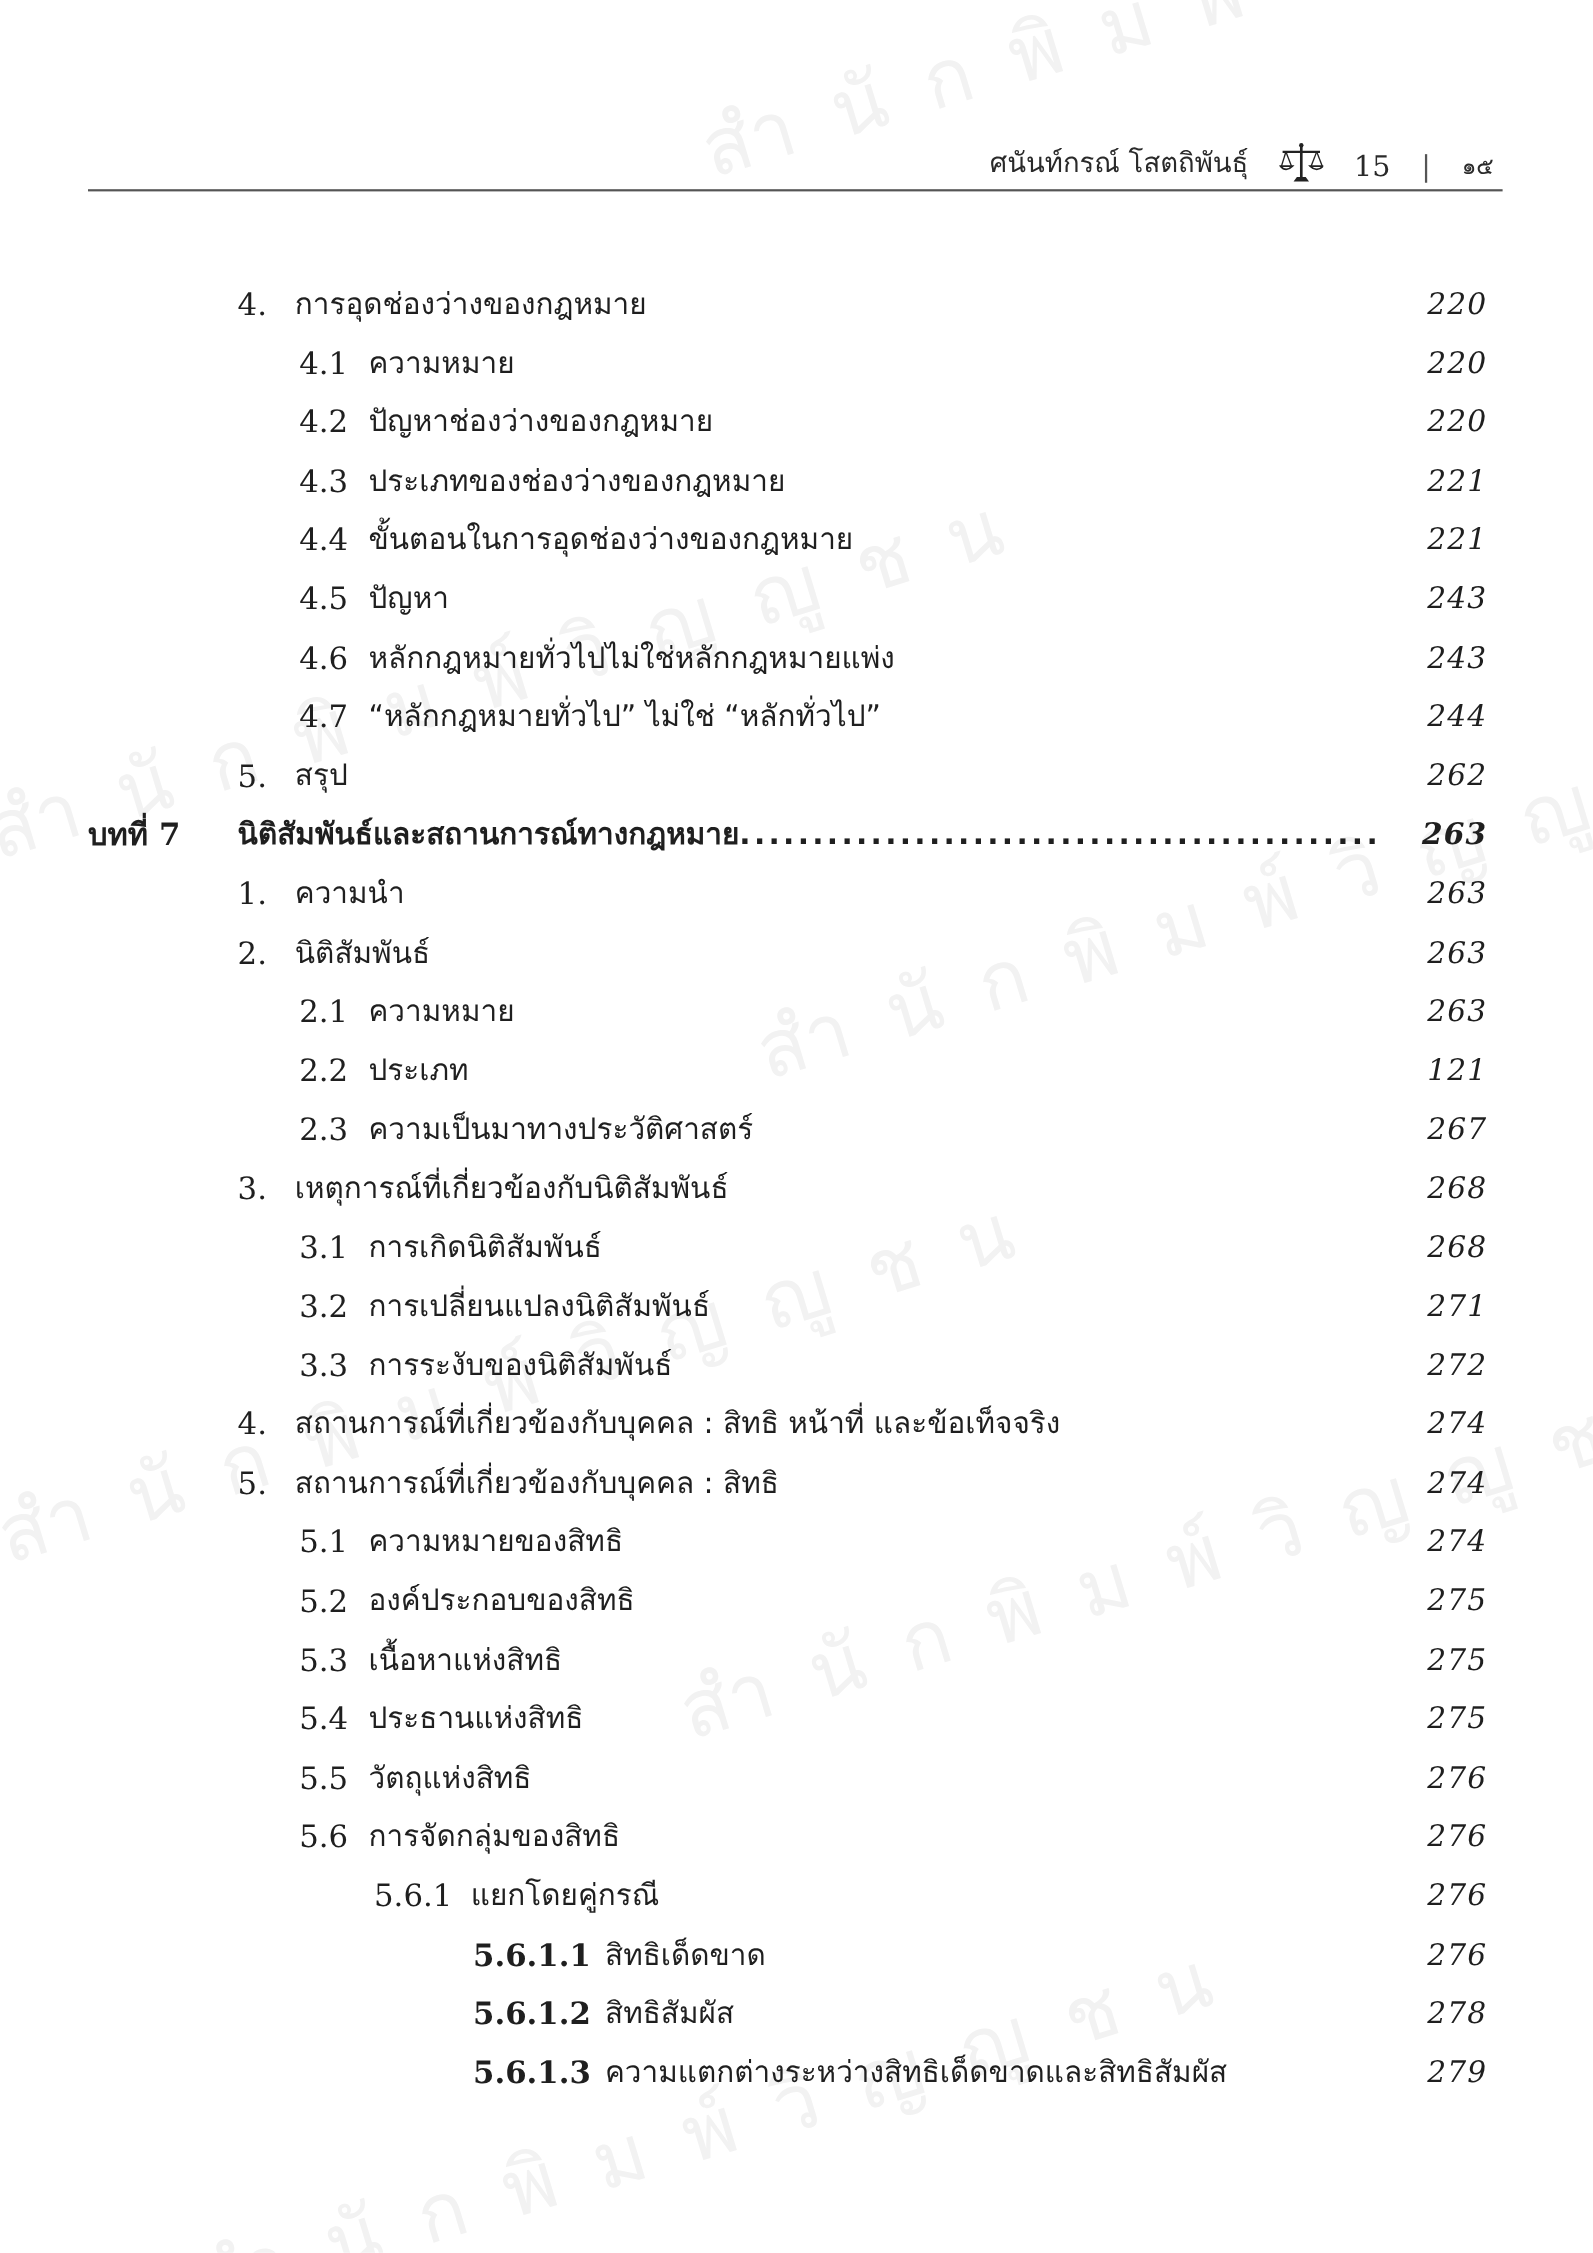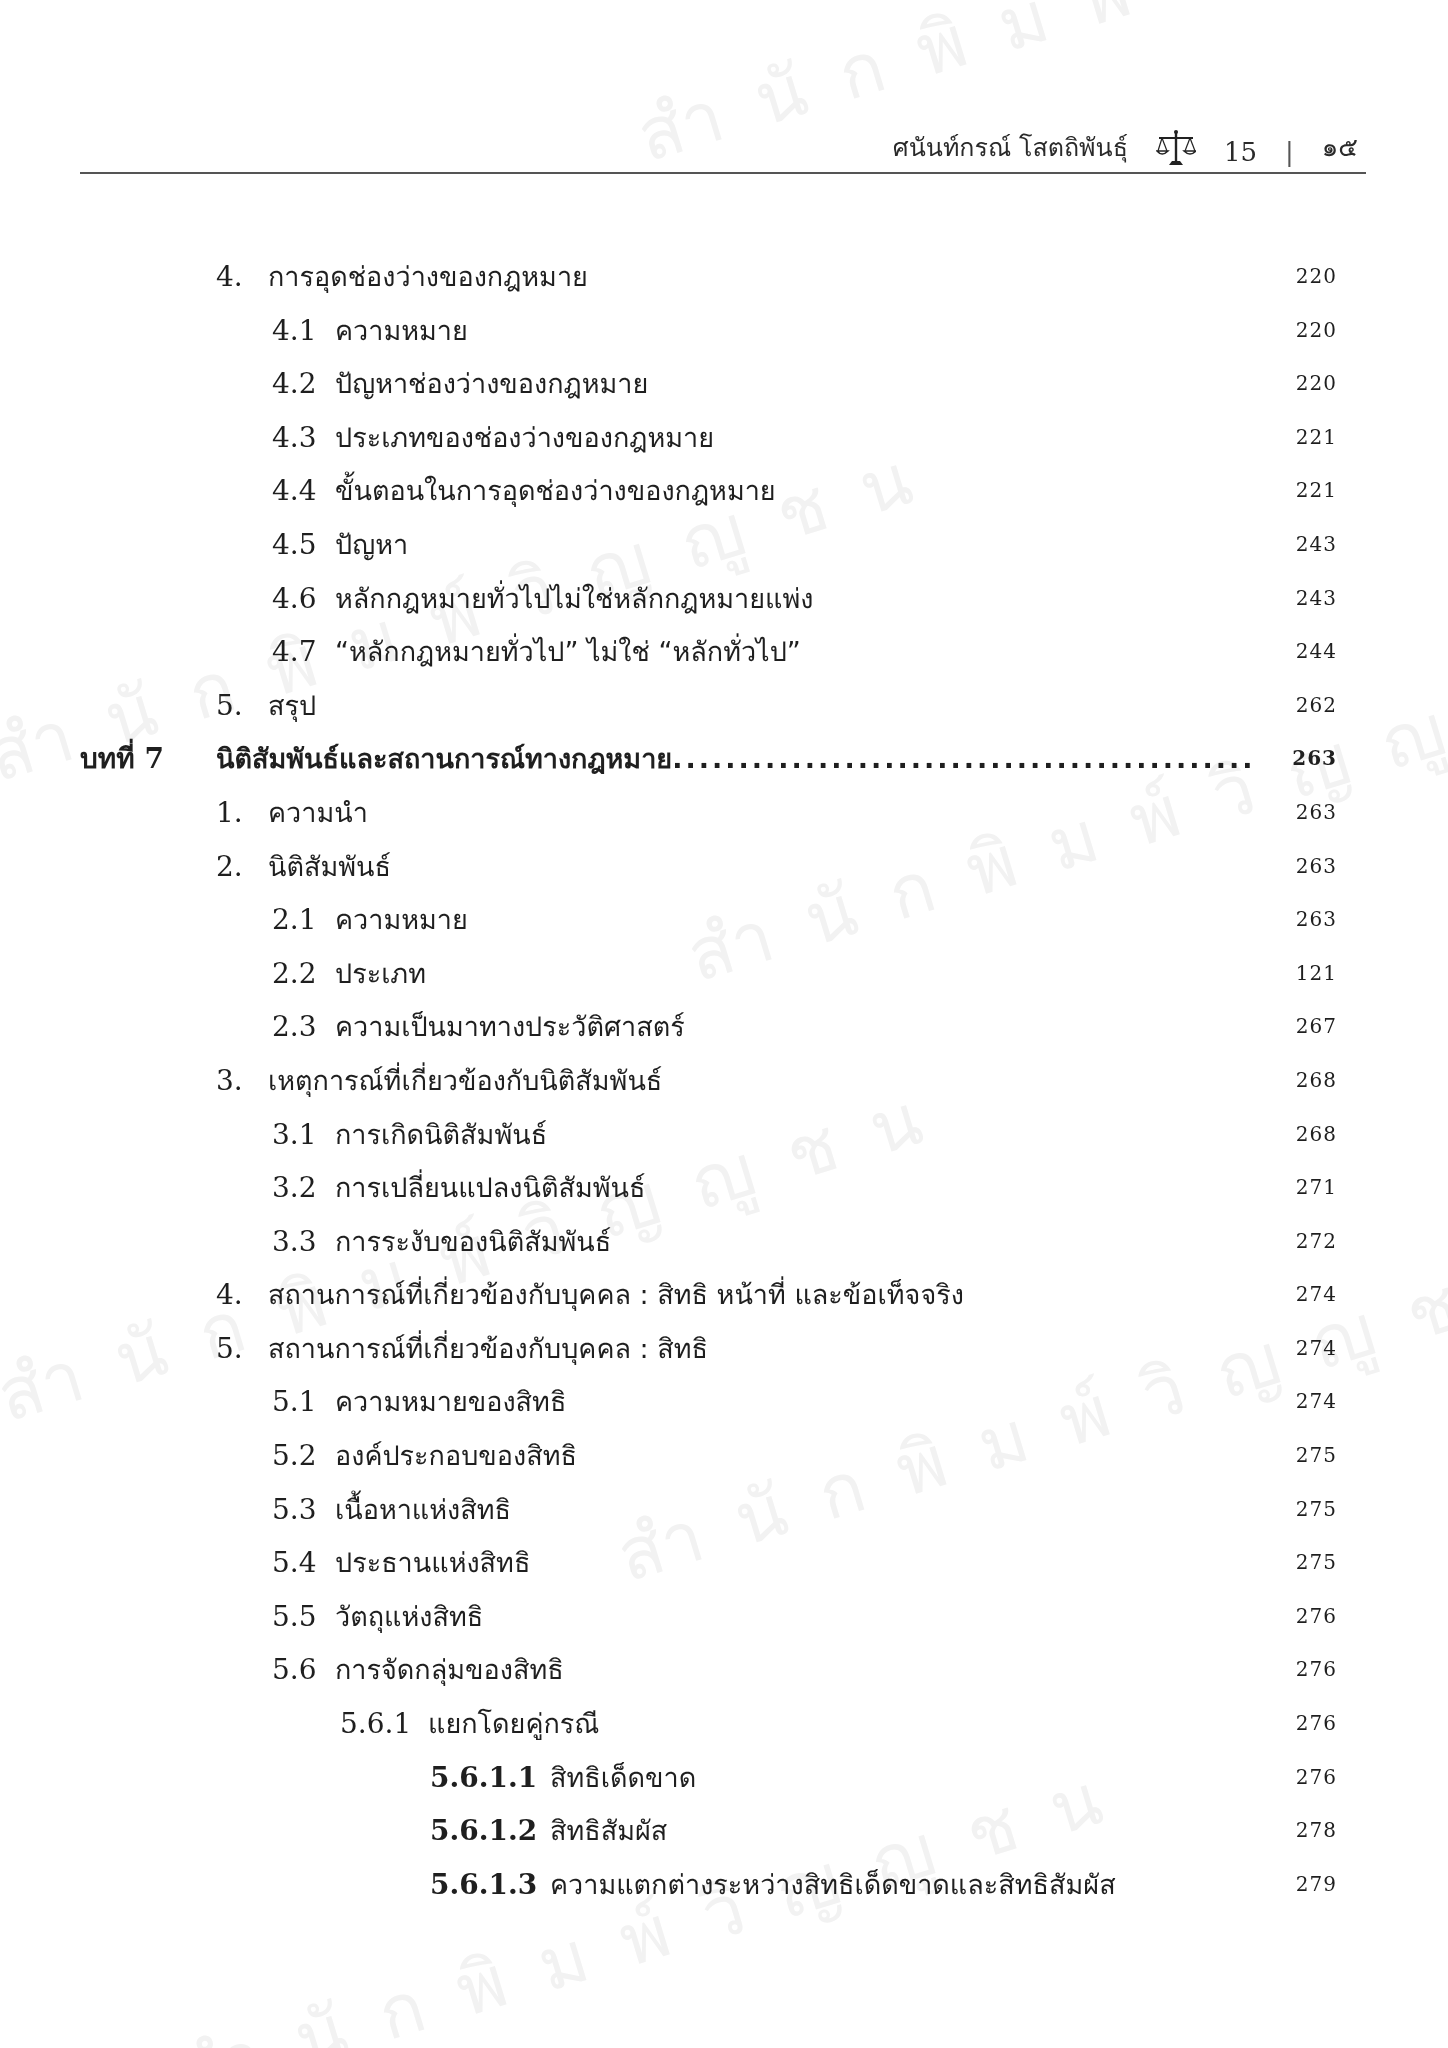--- a/index.html
+++ b/index.html
@@ -48,21 +48,21 @@
       bottom: 5px;
       display: flex;
       align-items: flex-end;
       gap: 28px;
       font-size: 26px;
       color: #2a2a2a;
     }
     .rh-author { font-family: "DejaVu Sans", sans-serif; font-size: 25px; }
     .scale-icon { width: 40px; height: 38px; display: inline-block; }
     .rh-sep { color: #555; font-size: 26px; }
-    .rh-thai-num { font-family: "DejaVu Sans", sans-serif; font-size: 26px; }
+    .rh-thai-num { font-family: "DejaVu Sans", sans-serif; font-size: 21px; }
 
     .toc {
       position: absolute;
       left: 0;
       top: 250px;
       width: 1448px;
       z-index: 1;
     }
     .toc-row {
       position: relative;
@@ -76,24 +76,25 @@
       font-family: "DejaVu Serif", "Liberation Serif", serif;
     }
     .toc-title {
       position: absolute;
       white-space: nowrap;
       font-family: "DejaVu Sans", sans-serif;
       font-size: 27px;
     }
     .toc-page {
       position: absolute;
-      right: 111px;
+      right: 96px;
       font-family: "DejaVu Serif", "Liberation Serif", serif;
-      font-size: 20px;
+      font-size: 27px;
       letter-spacing: 1px;
+      font-style: italic;
     }
     .lvl1 .toc-num { left: 216px; }
     .lvl1 .toc-title { left: 268px; }
     .lvl2 .toc-num { left: 272px; }
     .lvl2 .toc-title { left: 335px; }
     .lvl3 .toc-num { left: 340px; }
     .lvl3 .toc-title { left: 428px; }
     .lvl4 .toc-num { left: 430px; font-weight: bold; }
     .lvl4 .toc-title { left: 550px; }
 

